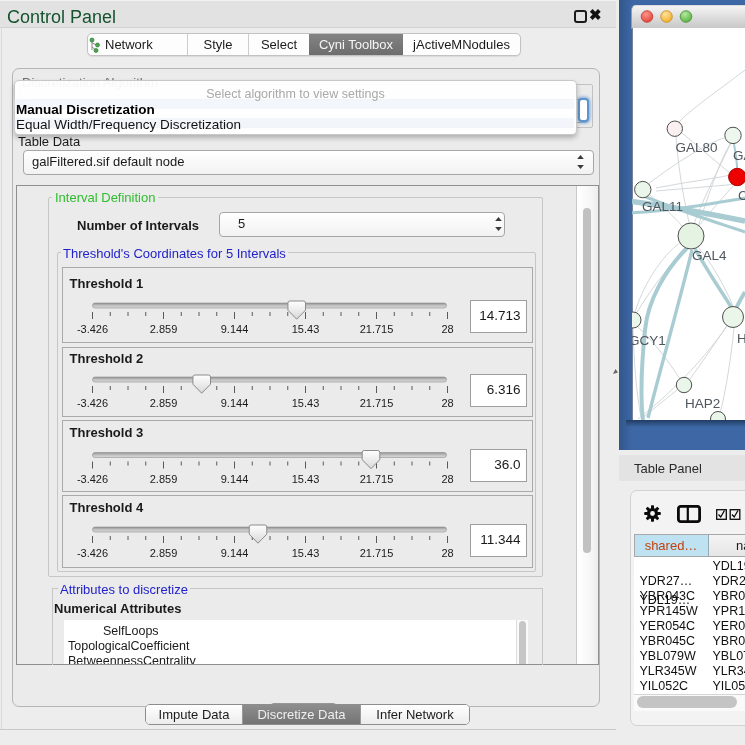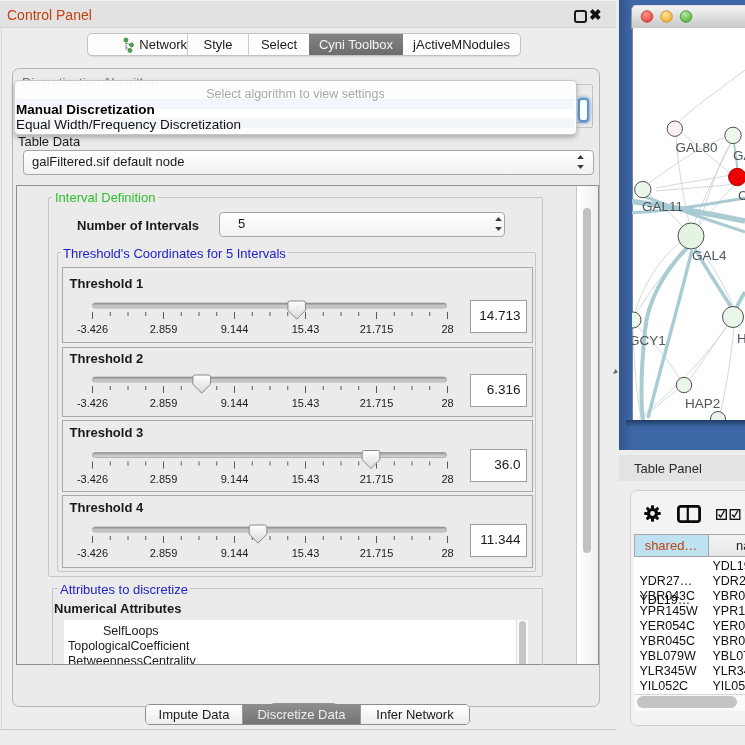--- a/index.html
+++ b/index.html
@@ -9,28 +9,28 @@
 .ttl{position:absolute;left:7px;font-weight:bold;font-size:13px;}
 .fld{position:absolute;left:407px;width:50px;height:31px;background:#fff;border:1px solid #9e9e9e;
  text-align:right;padding-right:5px;font-size:13.5px;line-height:30px;}
 .thumb{fill:url(#thg);stroke:#8a8a8a;stroke-width:1;}
 .trow{position:absolute;font-size:12.5px;color:#101010;white-space:nowrap;}
 </style></head>
 <body>
 
 <div class="a" style="left:0;top:0;width:616px;height:27px;background:#e2e2e2;border-bottom:1px solid #d2d2d2;"></div>
 <div class="a" style="left:0;top:0;width:616px;height:1px;background:#f2f2f2;"></div>
-<div class="a" style="left:7px;top:7px;font-size:14px;color:#c2410c;">Control Panel</div>
+<div class="a" style="left:7px;top:7px;font-size:18px;color:#14532d;">Control Panel</div>
 <div class="a" style="left:574px;top:10px;width:9px;height:9px;border:2px solid #1a1a1a;border-radius:3px;"></div>
 <div class="a" style="left:589px;top:7px;font-size:15px;font-weight:bold;color:#111;line-height:16px;">✖</div>
 
 <div class="a" style="left:1px;top:27px;width:1px;height:702px;background:#dadada;"></div>
 
 <div class="a" style="left:87px;top:33px;width:432px;height:21px;background:#fdfdfd;border:1px solid #c2c2c2;border-radius:5px;box-shadow:0 1px 1px rgba(0,0,0,0.08);overflow:hidden;display:flex;">
-  <div style="width:99px;height:100%;display:flex;align-items:center;justify-content:flex-end;border-right:1px solid #cdcdcd;">
+  <div style="width:99px;height:100%;display:flex;align-items:center;justify-content:flex-start;border-right:1px solid #cdcdcd;">
     <svg width="13" height="16" viewBox="0 0 13 16" style="margin-right:4px;">
       <path d="M4,3 V13 M4,6 L9,8 M4,10 L8,13" stroke="#8a8a8a" stroke-width="1" fill="none"></path>
       <circle cx="4" cy="3" r="2" fill="#4ca64c" stroke="#2e7d32" stroke-width="0.7"></circle>
       <circle cx="9.5" cy="8" r="2" fill="#4ca64c" stroke="#2e7d32" stroke-width="0.7"></circle>
       <circle cx="8" cy="13.5" r="2" fill="#4ca64c" stroke="#2e7d32" stroke-width="0.7"></circle>
     </svg>
     <span>Network</span>
     </div>
   <div style="width:60px;height:100%;display:flex;align-items:center;justify-content:center;border-right:1px solid #cdcdcd;">Style</div>
   <div style="width:60px;height:100%;display:flex;align-items:center;justify-content:center;">Select</div>

